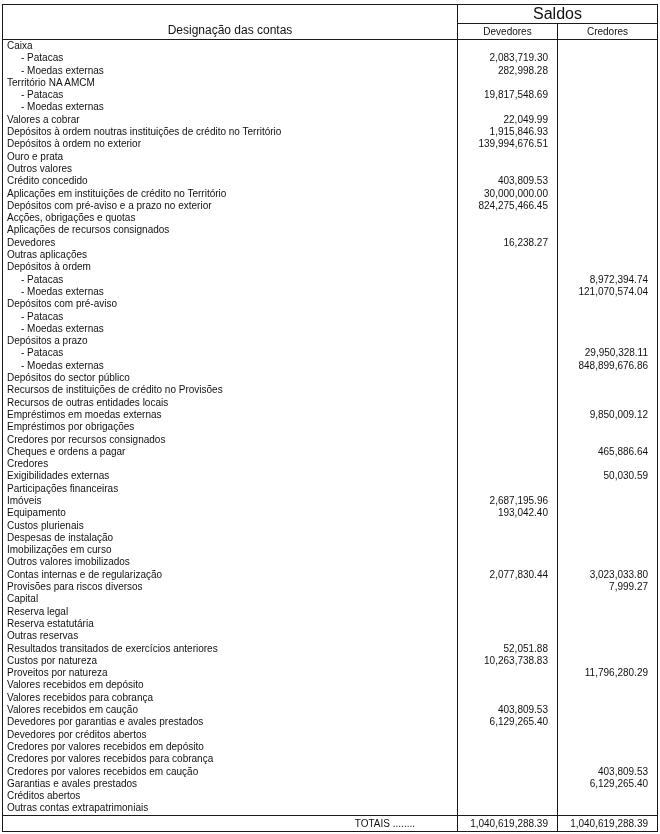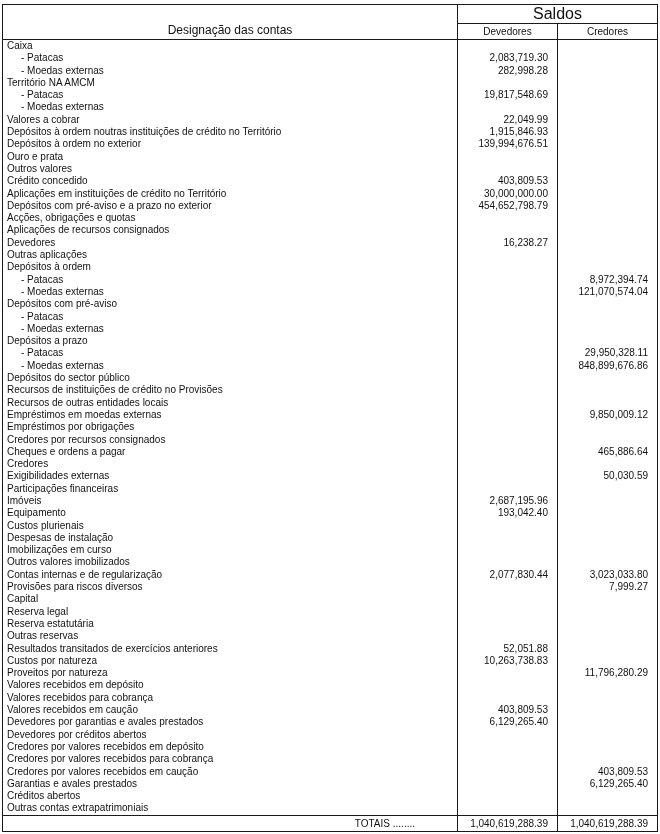--- a/index.html
+++ b/index.html
@@ -172,21 +172,21 @@
           <td class="num">403,809.53</td>
           <td class="num"></td>
         </tr>
         <tr>
           <td class="label">Aplicações em instituições de crédito no Território</td>
           <td class="num">30,000,000.00</td>
           <td class="num"></td>
         </tr>
         <tr>
           <td class="label">Depósitos com pré-aviso e a prazo no exterior</td>
-          <td class="num">454,652,798.79</td>
+          <td class="num">824,275,466.45</td>
           <td class="num"></td>
         </tr>
         <tr>
           <td class="label">Acções, obrigações e quotas</td>
           <td class="num"></td>
           <td class="num"></td>
         </tr>
         <tr>
           <td class="label">Aplicações de recursos consignados</td>
           <td class="num"></td>

